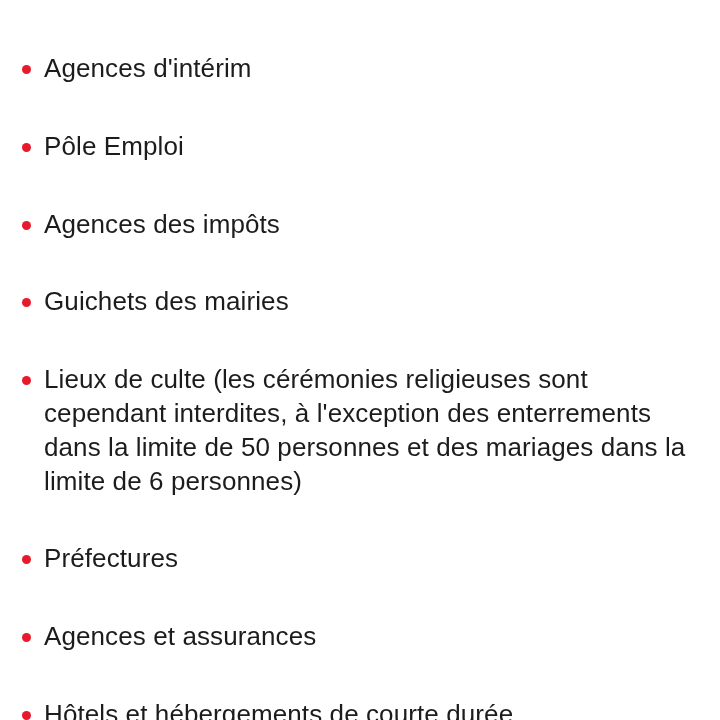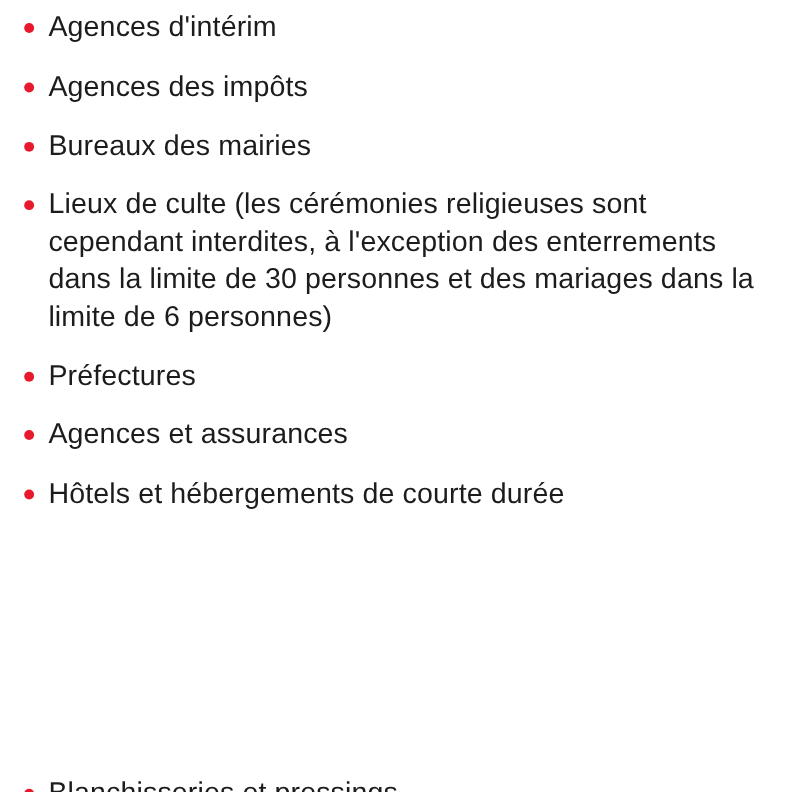--- a/index.html
+++ b/index.html
@@ -46,20 +46,21 @@
     top: 13px;
     width: 9px;
     height: 9px;
     border-radius: 50%;
     background: #e8192c;
     display: block;
   }
   .item-text {
     display: block;
     max-width: 672px;
+    margin-top: 44px;
   }
   
   .clipped-row {
     position: absolute;
     left: 14px;
     right: 14px;
     bottom: 0;
     height: 16px;
     overflow: hidden;
   }
@@ -75,36 +76,40 @@
 <body>
 
 <div class="page">
   <ul class="bullet-list">
 
     <li class="bullet-item">
       <span class="dot-icon"></span>
       <span class="item-text">Agences d'intérim</span>
     </li>
 
+    <li class="bullet-item">
+      <span class="dot-icon"></span>
+      <span class="item-text">Pôle Emploi</span>
+    </li>
 
 
     <li class="bullet-item">
       <span class="dot-icon"></span>
       <span class="item-text">Agences des impôts</span>
     </li>
 
     <li class="bullet-item">
       <span class="dot-icon"></span>
-      <span class="item-text">Bureaux des mairies</span>
+      <span class="item-text">Guichets des mairies</span>
     </li>
 
 
     <li class="bullet-item">
       <span class="dot-icon"></span>
-      <span class="item-text">Lieux de culte (les cérémonies religieuses sont cependant interdites, à l'exception des enterrements dans la limite de 30 personnes et des mariages dans la limite de 6 personnes)</span>
+      <span class="item-text">Lieux de culte (les cérémonies religieuses sont cependant interdites, à l'exception des enterrements dans la limite de 50 personnes et des mariages dans la limite de 6 personnes)</span>
     </li>
 
 
     <li class="bullet-item">
       <span class="dot-icon"></span>
       <span class="item-text">Préfectures</span>
     </li>
 
     <li class="bullet-item">
       <span class="dot-icon"></span>

